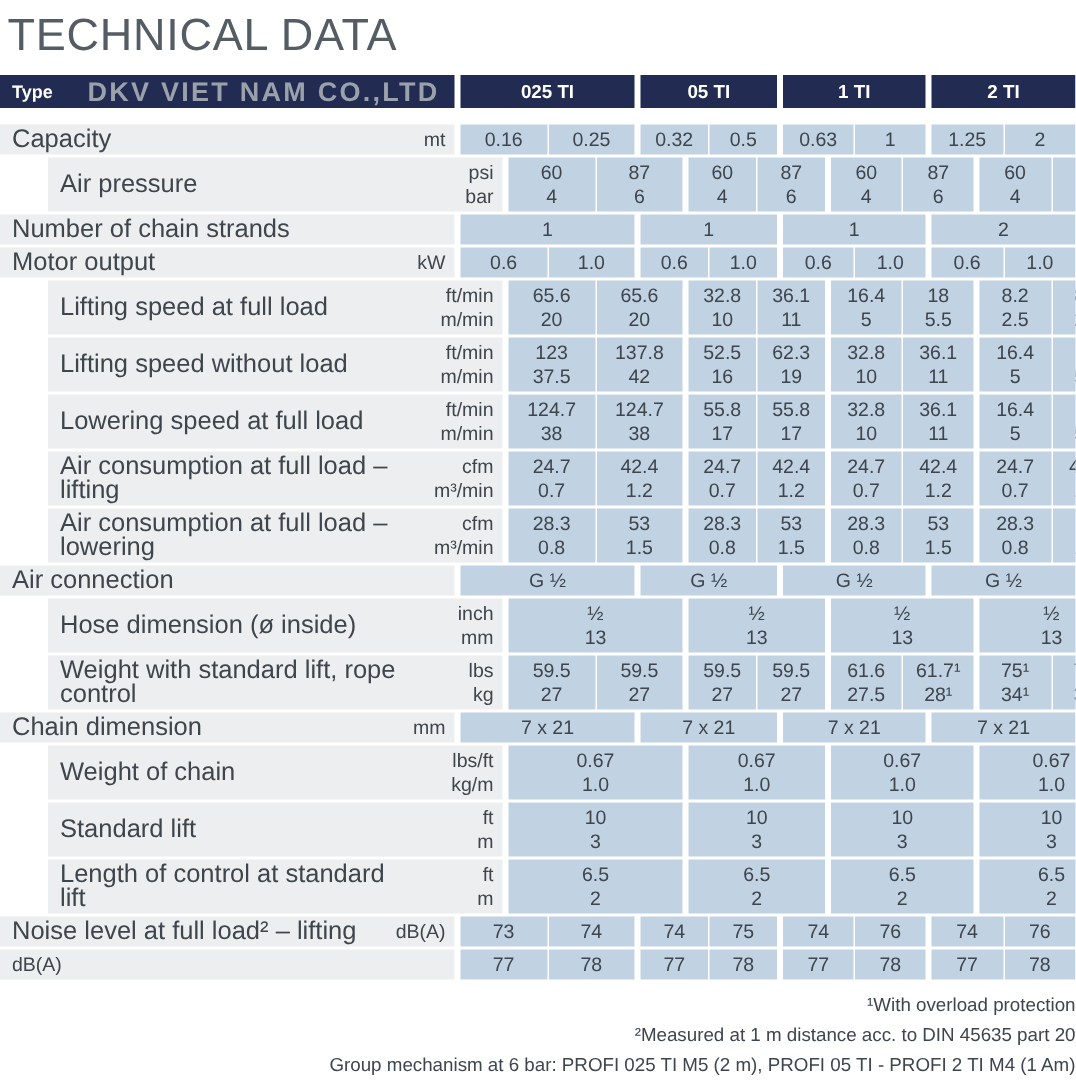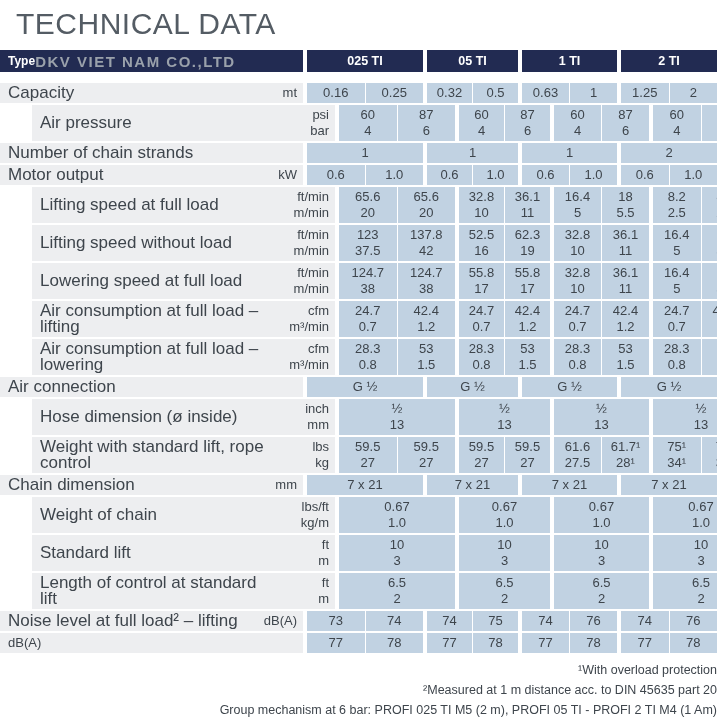--- a/index.html
+++ b/index.html
@@ -7,21 +7,21 @@
     margin: 0; padding: 0;
     width: 717px;
     background: #ffffff;
     font-family: "Liberation Sans", sans-serif;
     color: #3e454c;
   }
   .page { width: 717px; padding: 0; }
 
   .title {
     margin: 0;
-    padding: 7px 0 0 16px;
+    padding: 7px 0 0 5px;
     font-size: 30px;
     font-weight: 300;
     letter-spacing: 0.5px;
     color: #545c64;
     line-height: 34px;
   }
 
   .table {
     margin-top: 9px;
     display: flex;
@@ -48,22 +48,22 @@
     justify-content: center;
     font-size: 12.5px;
   }
   .hdr-label {
     justify-content: flex-start;
     padding: 0 10px 0 8px;
   }
   .type-label { font-size: 12px; }
   .company {
     flex: 1;
-    text-align: left;
-    font-size: 15px;
+    text-align: right;
+    font-size: 18px;
     letter-spacing: 1.5px;
     color: #9aa1ab;
     font-weight: bold;
   }
 
   
   .label-cell {
     background: #edeef0;
     display: flex;
     align-items: center;

